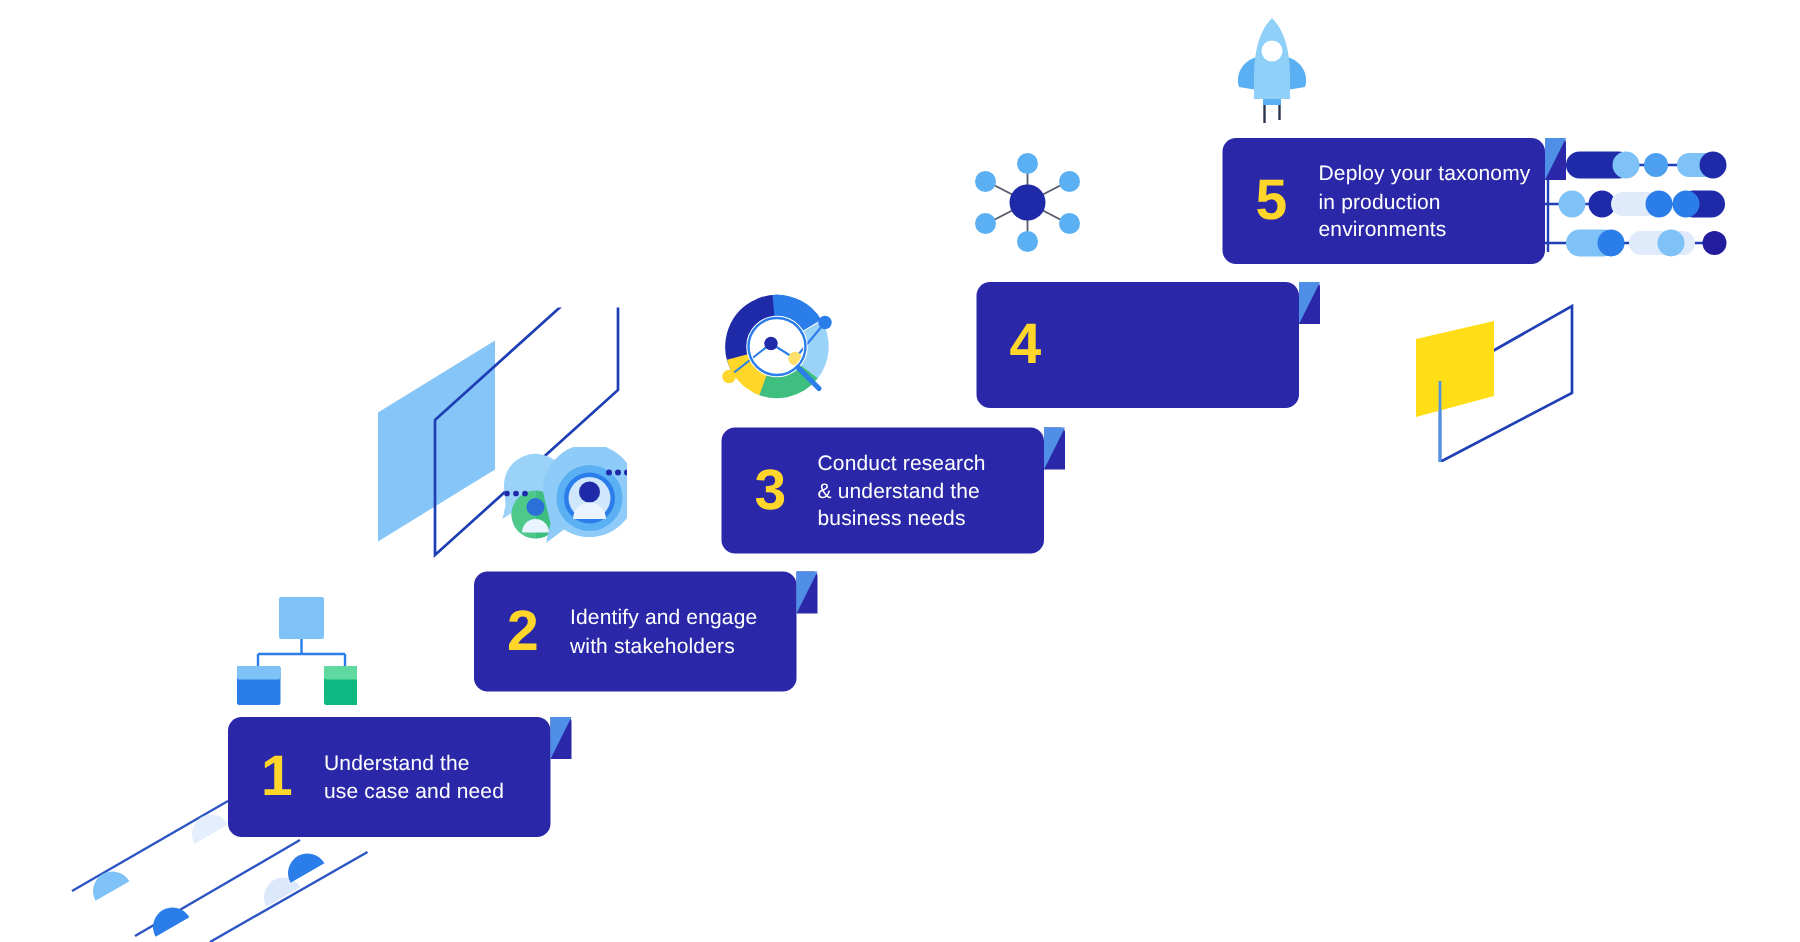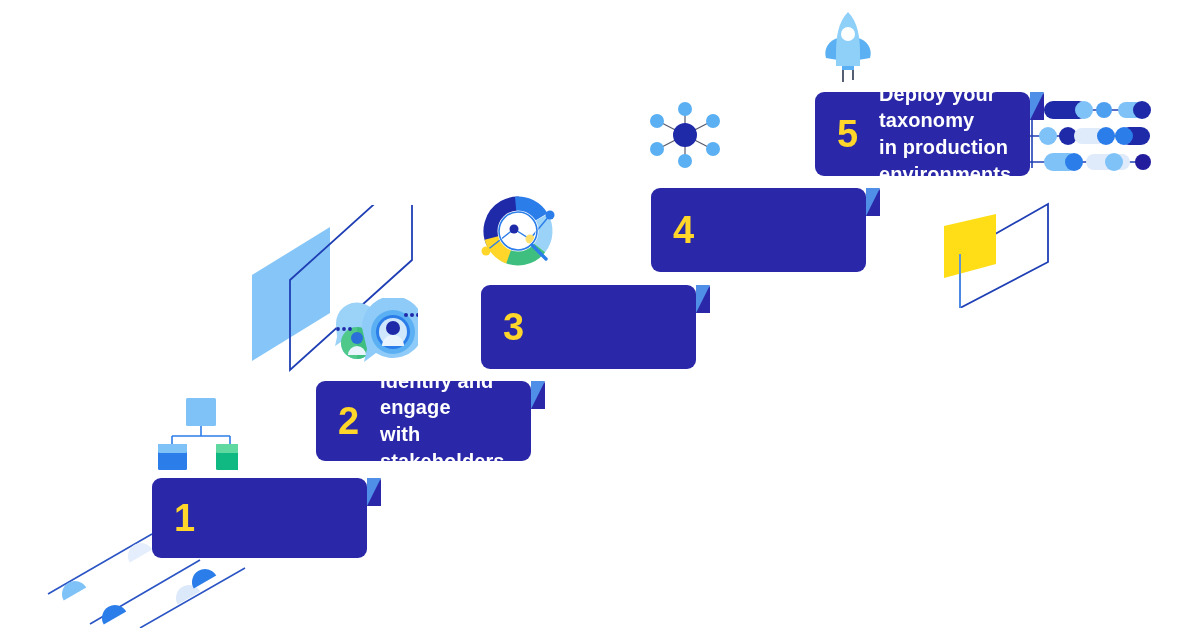--- a/index.html
+++ b/index.html
@@ -24,22 +24,22 @@
     color:#ffd629;
     font-size:38px;
     font-weight:700;
     line-height:1;
     width:42px;
     flex:0 0 42px;
     text-align:left;
   }
   .card .txt{
     color:#ffffff;
-    font-size:20px;
-    font-weight:700;
+    font-size:14px;
+    font-weight:400;
     line-height:1.33;
     white-space:pre-line;
     letter-spacing:.1px;
   }
   
   .tab{
     position:absolute;
     top:0;right:-14px;
     width:14px;height:28px;
     background:#2a28a8;
@@ -198,32 +198,37 @@
   </svg>
 
   <svg class="deco behind" style="left:938px;top:196px;" width="120" height="112" viewBox="0 0 120 112">
     <polygon points="22,58 110,8 110,66 22,112" fill="none" stroke="#1f3fb5" stroke-width="1.8"></polygon>
     <polygon points="6,30 58,18 58,68 6,82" fill="#ffde17"></polygon>
     <line x1="22" y1="58" x2="22" y2="112" stroke="#4f8fe8" stroke-width="1.8"></line>
   </svg>
 
   <div class="card" style="left:152px;top:478px;width:215px;height:80px;">
     <span class="num">1</span>
+    <span class="txt">Understand the
+use case and need</span>
     <span class="tab"></span>
   </div>
 
   <div class="card" style="left:316px;top:381px;width:215px;height:80px;">
     <span class="num">2</span>
     <span class="txt">Identify and engage
 with stakeholders</span>
     <span class="tab"></span>
   </div>
 
   <div class="card" style="left:481px;top:285px;width:215px;height:84px;">
     <span class="num">3</span>
+    <span class="txt">Conduct research
+&amp; understand the
+business needs</span>
     <span class="tab"></span>
   </div>
 
   <div class="card" style="left:651px;top:188px;width:215px;height:84px;">
     <span class="num">4</span>
     <span class="tab"></span>
   </div>
 
   <div class="card" style="left:815px;top:92px;width:215px;height:84px;">
     <span class="num">5</span>

